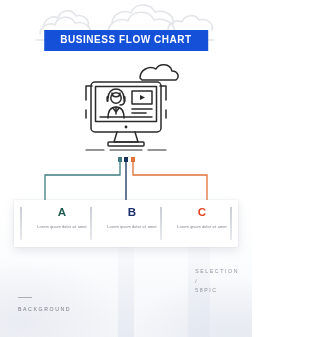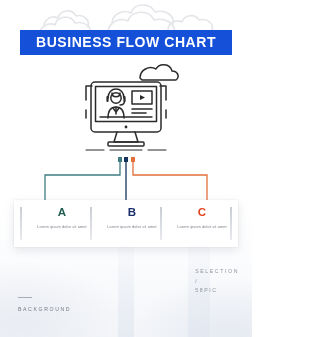--- a/index.html
+++ b/index.html
@@ -44,21 +44,21 @@
   .bg-band.b2 { left: 188px; width: 22px; }
 
   
   .title-bar {
     position: absolute;
     top: 30px;
     left: 50%;
     transform: translateX(-50%);
     background: #1450d8;
     color: #ffffff;
-    font-size: 14px;
+    font-size: 10px;
     font-weight: bold;
     letter-spacing: .55px;
     padding: 5px 16px 6px 16px;
     white-space: nowrap;
     line-height: 1;
   }
 
   
   .hero {
     position: absolute;

